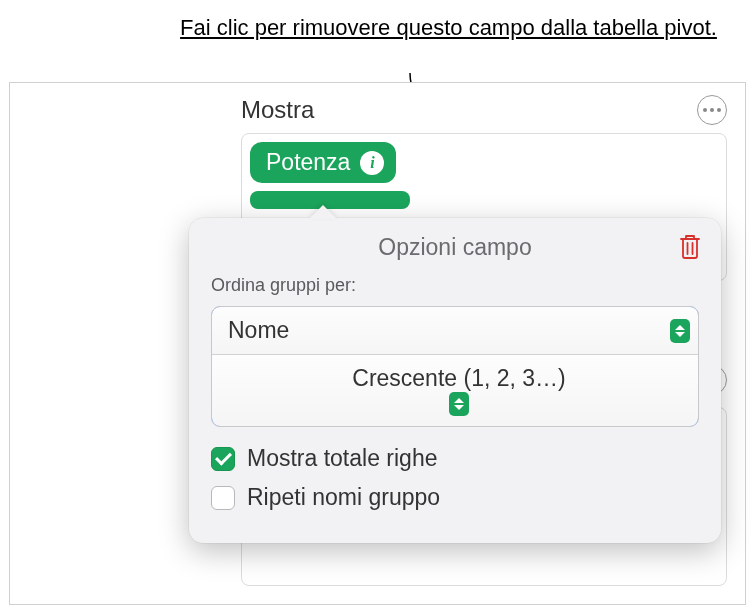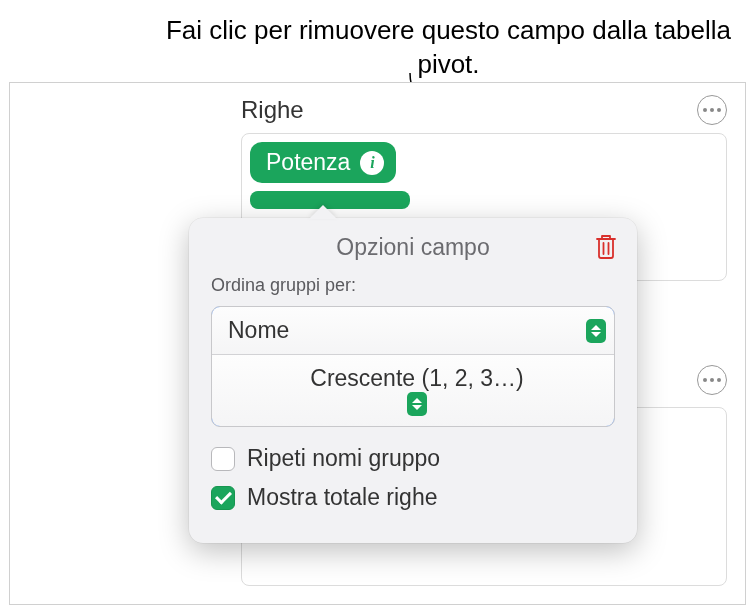--- a/index.html
+++ b/index.html
@@ -13,24 +13,25 @@
       width: 755px;
       height: 614px;
       position: relative;
       overflow: hidden;
     }
     .annotation {
       position: absolute;
       top: 14px;
       left: 162px;
       right: 20px;
-      font-size: 26px;
+      font-size: 22px;
       color: #000;
       text-align: center;
       line-height: 1.3;
+      text-decoration: underline;
     }
     .callout-line {
       position: absolute;
       top: 73px;
       left: 403px;
       width: 180px;
       height: 170px;
       pointer-events: none;
     }
     .main-panel {
@@ -137,21 +138,21 @@
       border: 1px solid #dcdcdc;
       border-radius: 8px;
       background: #fff;
     }
 
     
     .popover {
       position: absolute;
       top: 218px;
       left: 189px;
-      width: 448px;
+      width: 532px;
       background: #f2f2f4;
       border-radius: 14px;
       box-shadow: 0 8px 30px rgba(0,0,0,0.25), 0 0 0 0.5px rgba(0,0,0,0.08);
       padding: 16px 0 20px 0;
     }
     .popover::before {
       content: "";
       position: absolute;
       top: -13px;
       left: 120px;
@@ -266,21 +267,21 @@
 <div class="annotation">Fai clic per rimuovere questo campo dalla tabella pivot.</div>
 
 <svg class="callout-line">
   <path d="M 7 0 C 7 80, 175 60, 175 158" stroke="#000" stroke-width="1.5" fill="none"></path>
 </svg>
 
 <div class="main-panel">
   <div class="panel-content">
 
     <div class="section-header">
-      <div class="section-title">Righe</div>
+      <div class="section-title">Mostra</div>
       <div class="more-button">
         <div class="more-dots">
             <span></span>
             <span></span>
             <span></span>
           </div>
       </div>
     </div>
 
     <div class="fields-box">
@@ -320,22 +321,22 @@
         <span>Nome</span>
         <div class="stepper"></div>
       </div>
       <div class="select-row">
         <span>Crescente (1, 2, 3…)</span>
         <div class="stepper"></div>
       </div>
     </div>
 
     <div class="checkbox-row">
+      <div class="checkbox checked"></div>
+      <span>Mostra totale righe</span>
+    </div>
+
+    <div class="checkbox-row">
       <div class="checkbox unchecked"></div>
       <span>Ripeti nomi gruppo</span>
     </div>
-
-    <div class="checkbox-row">
-      <div class="checkbox checked"></div>
-      <span>Mostra totale righe</span>
-    </div>
   </div>
 </div>
 
 </body></html>

